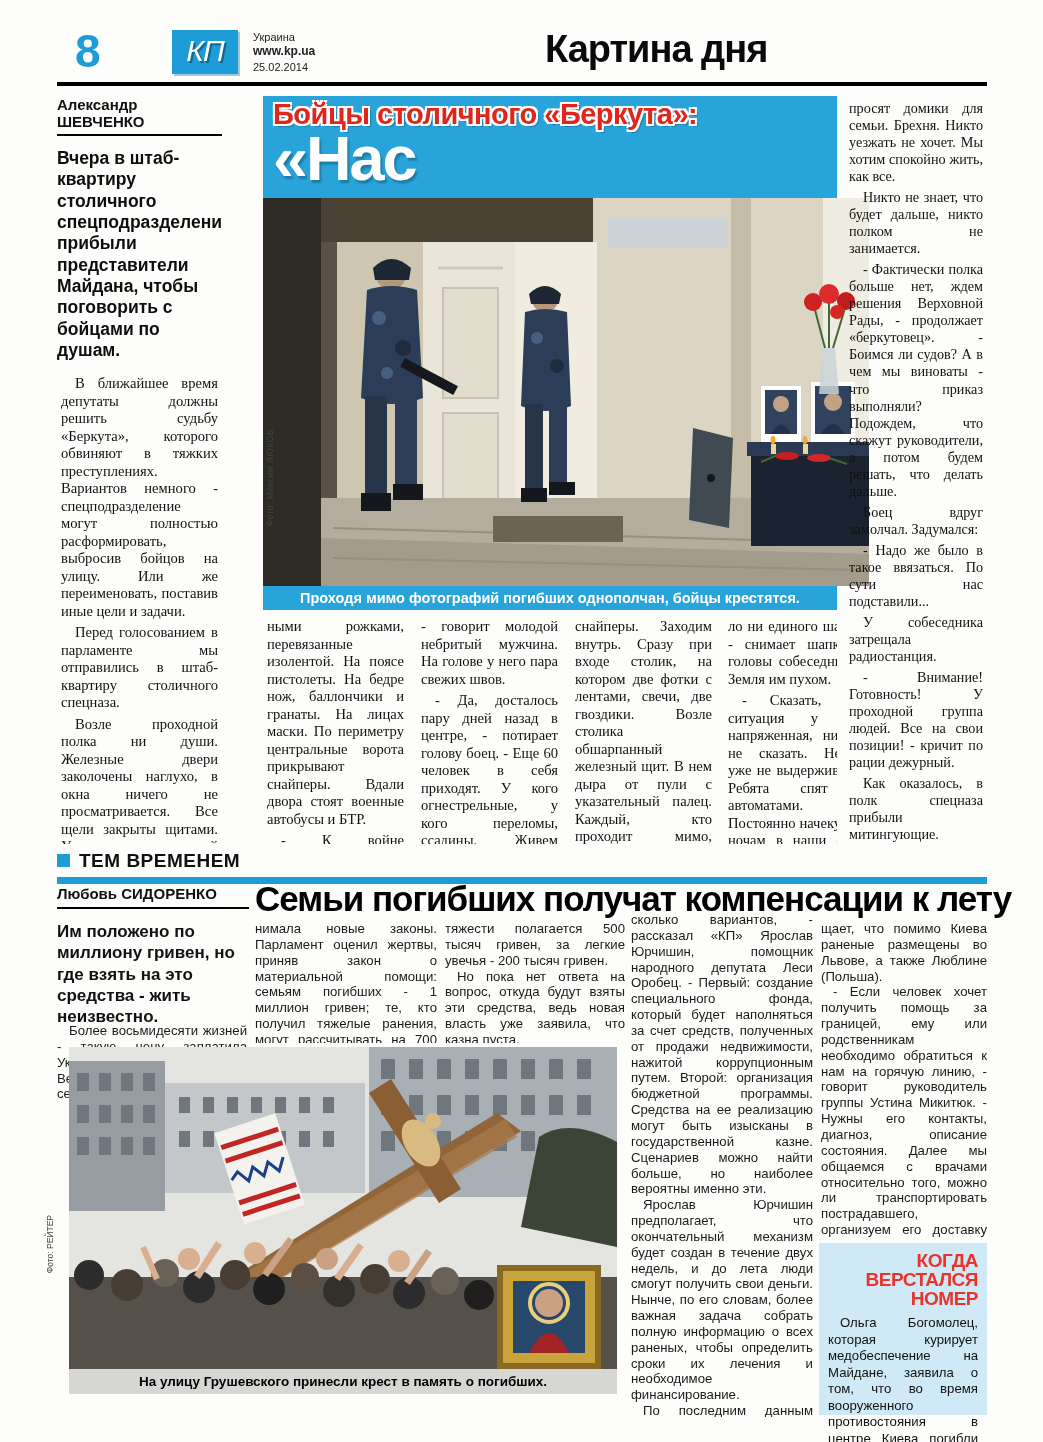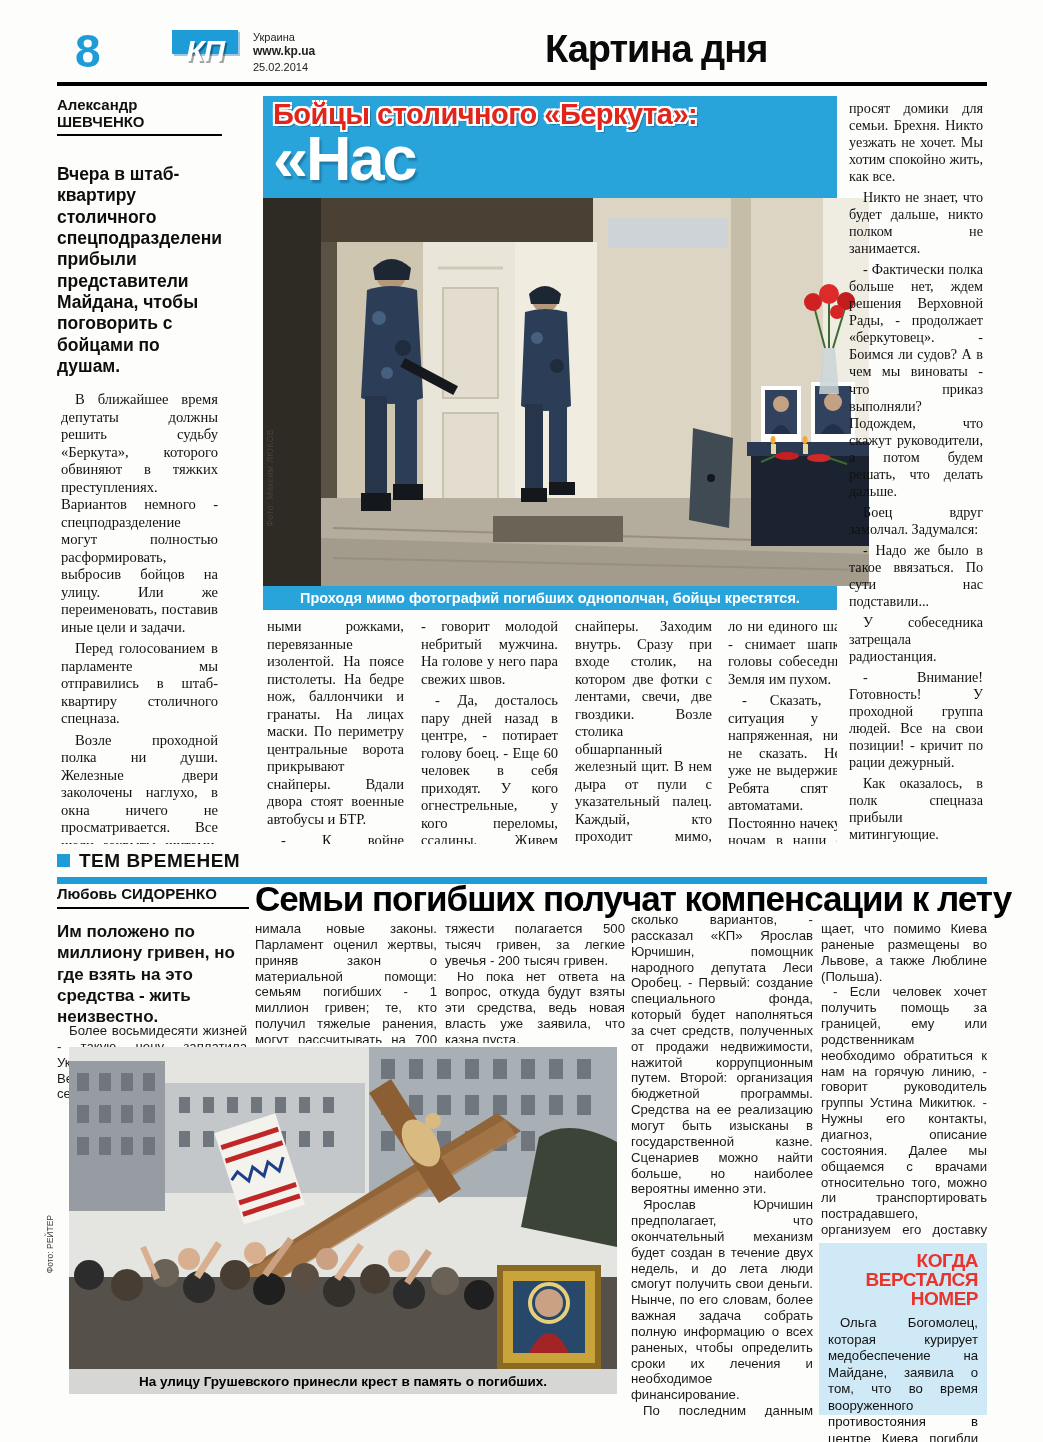--- a/index.html
+++ b/index.html
@@ -7,34 +7,34 @@
   .page {
     position:relative; width:1043px; height:1442px; background:#fdfdfb;
     font-family:"Liberation Sans", sans-serif; color:#111; overflow:hidden;
     margin:0 auto;
   }
 
   
   .header { position:absolute; left:57px; top:22px; width:930px; height:64px;
     border-bottom:4px solid #000; }
   .page-num { position:absolute; left:18px; top:2px; font-size:46px; font-weight:bold; color:#1e9cd7; }
-  .kp-logo { position:absolute; left:115px; top:8px; width:66px; height:24px; background:#1e9cd7;
-    color:#fff; font-weight:bold; font-style:italic; font-size:30px; text-align:center; line-height:42px;
+  .kp-logo { position:absolute; left:115px; top:8px; width:66px; height:44px; background:#1e9cd7;
+    color:#fff; font-weight:normal; font-style:italic; font-size:30px; text-align:center; line-height:42px;
     text-shadow:2px 2px 0 rgba(0,0,0,.35); letter-spacing:-1px; box-shadow:2px 2px 0 #9fc9e2; }
   .kp-meta { position:absolute; left:196px; top:8px; font-size:11px; line-height:1.3; color:#222; }
   .kp-meta .site { font-weight:bold; font-size:12px; }
   .section-title { position:absolute; left:488px; top:6px; font-size:38px; font-weight:bold; letter-spacing:-1px; color:#0a0a0a; }
 
   
   .a1 { position:absolute; left:57px; top:96px; width:930px; height:748px; }
   .a1-col1 { position:absolute; left:0; top:0; width:165px; height:748px; overflow:hidden; }
   .a1-mid  { position:absolute; left:174px; top:0; width:606px;padding-left:32px; }
   .a1-col5 { position:absolute; left:788px; top:0; width:142px; height:748px; overflow:hidden; }
 
-  .byline { font-size:15px; font-weight:bold; border-bottom:2px solid #000; padding-bottom:4px; margin-bottom:28px; }
+  .byline { font-size:15px; font-weight:bold; border-bottom:2px solid #000; padding-bottom:4px; margin-bottom:12px; }
   .lead { font-size:17.5px; font-weight:bold; line-height:1.22; margin-bottom:14px; color:#0d0d0d; }
 
   .serifbody { font-family:"Liberation Serif", serif; font-size:14.6px; line-height:1.2; text-align:justify; }
   .serifbody p { text-indent:14px; margin:4px; }
   .cont p:first-child { text-indent:0; }
 
   
   .banner { background:#29a4db; height:102px; padding:4px 10px 0 10px; overflow:hidden; }
   .kicker { font-size:29px; font-weight:800; color:#e1251b; letter-spacing:-0.5px; line-height:1.0;
     text-shadow:-2px -2px 0 #fff, 2px -2px 0 #fff, -2px 2px 0 #fff, 2px 2px 0 #fff, 3px 3px 1px rgba(0,0,0,.25); }

